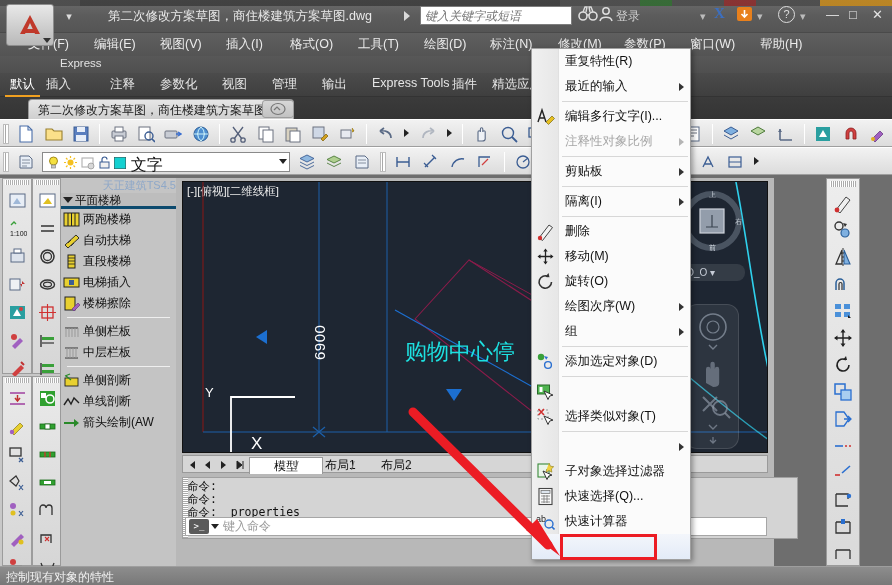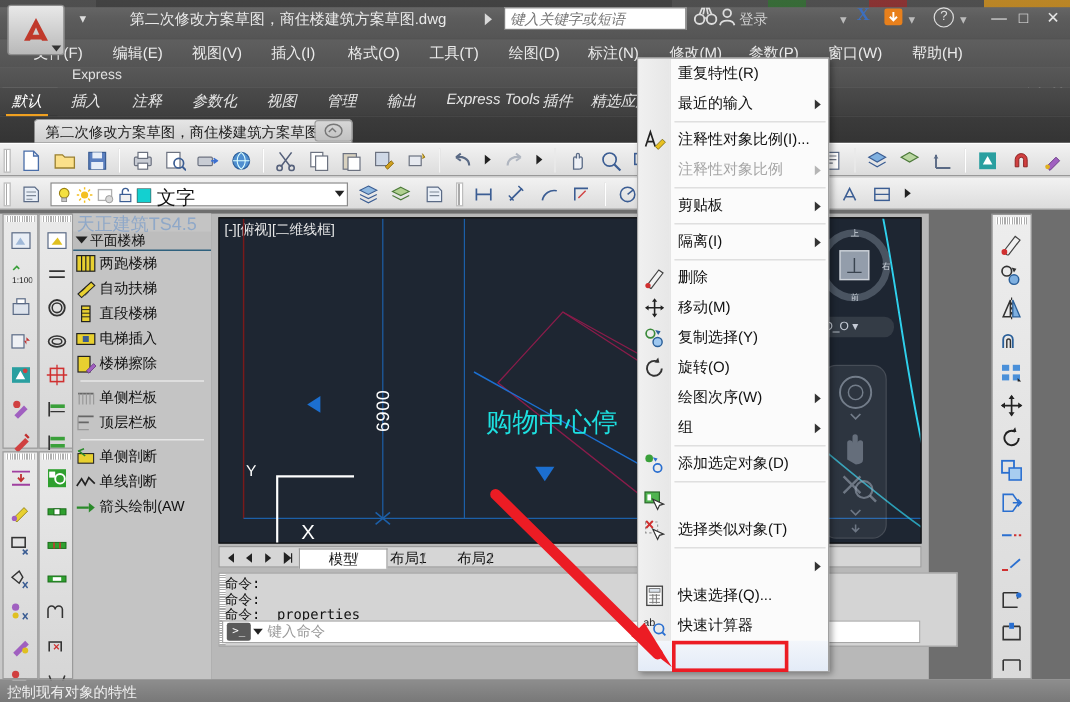--- a/index.html
+++ b/index.html
@@ -66,21 +66,21 @@
   .win2{position:absolute;top:36px;color:#e4e4e4;font-size:13px;}
 
   
   .expressrow{position:absolute;left:0;top:56px;width:892px;height:17px;
     background:linear-gradient(180deg,#585858,#4f4f4f);}
   .expressrow .lbl{position:absolute;left:60px;top:1px;color:#e2e2e2;font-size:11.5px;}
 
   
   .ribbontabs{position:absolute;left:0;top:73px;width:892px;height:24px;
     background:linear-gradient(180deg,#4b4b4b,#3f3f3f); border-bottom:1px solid #333;}
-  .rtab{position:absolute;top:3px;color:#e6e6e6;font-size:12.5px;white-space:nowrap;font-style:italic;}
+  .rtab{position:absolute;top:3px;color:#e6e6e6;font-size:12.5px;white-space:nowrap;}
   .rtab.active{color:#fff;}
   .rtab.active:after{content:"";position:absolute;left:-5px;right:-5px;bottom:-4px;height:2px;background:#f0a020;}
   .rtab-active-bg{position:absolute;left:2px;top:73px;width:46px;height:24px;
     background:linear-gradient(180deg,#6a6a6a,#5a5a5a);border-top:1px solid #888;}
 
   
   .doctabs{position:absolute;left:0;top:97px;width:892px;height:22px;
     background:linear-gradient(180deg,#3b3b3b,#343434);}
   .doctab{position:absolute;left:28px;top:2px;height:20px;
     background:linear-gradient(180deg,#e6e6e6,#cfcfcf);
@@ -118,23 +118,23 @@
   .leftpanel{position:absolute;left:0;top:178px;width:176px;height:388px;
     background:#c8c8c8;border-right:1px solid #8a8a8a;}
   .vtbar{position:absolute;background:linear-gradient(180deg,#eaeaea,#d6d6d6);
     border:1px solid #9c9c9c;}
   .vtbar .vg{height:5px;margin:1px 2px;background:repeating-linear-gradient(90deg,#fff 0 1px,#b0b0b0 1px 2px);}
   .vcell{width:28px;height:28px;display:flex;align-items:center;justify-content:center;}
   .vmore{font-size:11px;text-align:center;color:#222;line-height:10px;height:12px;}
 
   .tspal{position:absolute;left:60px;top:0;width:116px;height:388px;
     background:#c4c4c4;border-left:1px solid #9a9a9a;}
-  .tspal-title{height:15px;background:#c4c4c4;color:#8fa8c8;font-size:15px;padding-left:3px;}
+  .tspal-title{height:15px;background:#c4c4c4;color:#8fa8c8;font-size:11px;padding-left:3px;text-align:right;}
   .tspal-hdr{height:16px;background:#bdbdbd;color:#111;font-size:11.5px;padding-left:2px;
-    border-bottom:1px solid #0c4a6e;}
+    border-bottom:3px solid #0c4a6e;}
   .tspal-hdr .tri{display:inline-block;width:0;height:0;margin-right:2px;
     border-left:5px solid transparent;border-right:5px solid transparent;border-top:6px solid #222;vertical-align:1px;}
   .tsitem{height:21px;display:flex;align-items:center;padding-left:2px;color:#111;font-size:12px;white-space:nowrap;}
   .tsitem .ic{width:17px;height:17px;margin-right:3px;flex:0 0 17px;}
   .tsdiv{height:1px;background:#efefef;margin:3px 6px;}
 
   
   .canvaswrap{position:absolute;left:176px;top:178px;width:598px;height:388px;background:#b8b8b8;}
   .canvas{position:absolute;left:6px;top:3px;width:586px;height:272px;background:#1e2632;
     border:1px solid #111;overflow:hidden;}
@@ -283,21 +283,21 @@
     <div class="win2" style="left:876px">✕</div>
   </div>
 
   <div class="expressrow">
     <div class="lbl">Express</div>
   </div>
 
   <div class="rtab-active-bg"></div>
   <div class="ribbontabs">
     <div class="rtab active" style="left:10px">默认</div>
-    <div class="rtab" style="left:59px">插入</div>
+    <div class="rtab" style="left:46px">插入</div>
     <div class="rtab" style="left:110px">注释</div>
     <div class="rtab" style="left:160px">参数化</div>
     <div class="rtab" style="left:222px">视图</div>
     <div class="rtab" style="left:272px">管理</div>
     <div class="rtab" style="left:322px">输出</div>
     <div class="rtab" style="left:372px">Express Tools</div>
     <div class="rtab" style="left:452px">插件</div>
     <div class="rtab" style="left:492px">精选应用</div>
   </div>
 
@@ -822,24 +822,24 @@
 
       <div class="tsitem">
         <span class="ic"><svg width="17" height="17" viewBox="0 0 17 17">
               <path d="M2 5 H15" stroke="#666" stroke-width="1.6"></path>
               <path d="M3 5 V14 M6 5 V14 M9 5 V14 M12 5 V14 M15 5 V14" stroke="#999" stroke-width="1"></path>
             </svg></span>
         <span>单侧栏板</span>
       </div>
       <div class="tsitem">
         <span class="ic"><svg width="17" height="17" viewBox="0 0 17 17">
-              <path d="M2 3 H15 M2 8 H11" stroke="#666" stroke-width="1.4"></path>
-              <path d="M2 3 V14 H11" stroke="#999" stroke-width="1.1" fill="none"></path>
+              <path d="M2 4 H15 M2 14 H15" stroke="#666" stroke-width="1.4"></path>
+              <path d="M4 4 V14 M7 4 V14 M10 4 V14 M13 4 V14" stroke="#999" stroke-width="1"></path>
             </svg></span>
-        <span>顶层栏板</span>
+        <span>中层栏板</span>
       </div>
 
       <div class="tsdiv"></div>
 
       <div class="tsitem">
         <span class="ic"><svg width="17" height="17" viewBox="0 0 17 17">
               <rect x="2" y="6" width="13" height="8" fill="#e8d030" stroke="#222" stroke-width=".9"></rect>
               <path d="M2 4 l5 -2 M3 4 L8 8" stroke="#2a8a2a" stroke-width="1.3"></path>
             </svg></span>
         <span>单侧剖断</span>
@@ -1067,21 +1067,21 @@
     </div>
     <div class="msep"></div>
 
     <div class="mrow">
       <span class="mico">
         <svg width="19" height="19" viewBox="0 0 19 19">
             <path d="M2 15 L6 3 L10 15 M3.5 11 h5" stroke="#222" stroke-width="1.4" fill="none"></path>
             <path d="M10 15 l6-6 2.5 2.5 -6 6z" fill="#e8c020" stroke="#7a6a10" stroke-width=".7"></path>
           </svg>
       </span>
-      <span class="mlbl">注释性对象比例(I)...</span>
+      <span class="mlbl">编辑多行文字(I)...</span>
     </div>
     <div class="mrow dis">
       <span class="mlbl">注释性对象比例</span>
       <span class="marrow" style="border-left-color:#b5b5b5"></span>
     </div>
     <div class="msep"></div>
 
     <div class="mrow">
       <span class="mlbl">剪贴板</span>
       <span class="marrow"></span>
@@ -1104,30 +1104,20 @@
       <span class="mlbl">删除</span>
     </div>
     <div class="mrow">
       <span class="mico">
         <svg width="19" height="19" viewBox="0 0 19 19">
             <path d="M9.5 3 V16 M3 9.5 H16" stroke="#222" stroke-width="1.3"></path>
             <path d="M9.5 1.5 l-2.2 3h4.4z M9.5 17.5 l-2.2-3h4.4z M1.5 9.5 l3-2.2v4.4z M17.5 9.5 l-3-2.2v4.4z" fill="#222"></path>
           </svg>
       </span>
       <span class="mlbl">移动(M)</span>
-    </div>
-    <div class="mrow">
-      <span class="mico">
-        <svg width="19" height="19" viewBox="0 0 19 19">
-            <circle cx="6" cy="6" r="3.6" fill="none" stroke="#3a8a3a" stroke-width="1.4"></circle>
-            <circle cx="12" cy="13" r="3.8" fill="#9ec8f0" stroke="#2a5f99" stroke-width="1.2"></circle>
-            <path d="M10 3 l4.5 1 -2 3.2" fill="#2a5f99"></path>
-          </svg>
-      </span>
-      <span class="mlbl">复制选择(Y)</span>
     </div>
     <div class="mrow">
       <span class="mico">
         <svg width="19" height="19" viewBox="0 0 19 19">
             <path d="M15.5 10 a6.2 6.2 0 11-3.3-5.5" fill="none" stroke="#333" stroke-width="1.6"></path>
             <path d="M12.5 1 l1 4.2 -4.2 -0.2z" fill="#333"></path>
           </svg>
       </span>
       <span class="mlbl">旋转(O)</span>
     </div>
@@ -1175,20 +1165,30 @@
     </div>
     <div class="msep"></div>
 
     <div class="mrow">
       <span class="mlbl"></span>
       <span class="marrow"></span>
     </div>
     <div class="mrow">
       <span class="mico">
         <svg width="19" height="19" viewBox="0 0 19 19">
+            <rect x="2" y="2" width="11" height="13" fill="#eaf6ea" stroke="#3a8a3a" stroke-width="1.1"></rect>
+            <path d="M13 1 l1.5 3.2 3.2 .5 -2.4 2.3 .6 3.2 -2.9-1.6 -2.9 1.6 .6-3.2" fill="#f0d040" stroke="#8a7a10" stroke-width=".6"></path>
+            <path d="M7 9 L11 17.5 l1.6-3.4 3.4-1z" fill="#fff" stroke="#333" stroke-width="1"></path>
+          </svg>
+      </span>
+      <span class="mlbl">子对象选择过滤器</span>
+    </div>
+    <div class="mrow">
+      <span class="mico">
+        <svg width="19" height="19" viewBox="0 0 19 19">
             <rect x="3" y="1.5" width="13" height="16" fill="#fafafa" stroke="#444" stroke-width="1.1"></rect>
             <rect x="5" y="3.5" width="9" height="3" fill="#dde5ee" stroke="#666" stroke-width=".7"></rect>
             <path d="M5 9 h9 M5 12 h9 M5 15 h9 M8 8 v8 M11 8 v8" stroke="#777" stroke-width=".8"></path>
           </svg>
       </span>
       <span class="mlbl">快速选择(Q)...</span>
     </div>
     <div class="mrow">
       <span class="mico">
         <svg width="19" height="19" viewBox="0 0 19 19">

